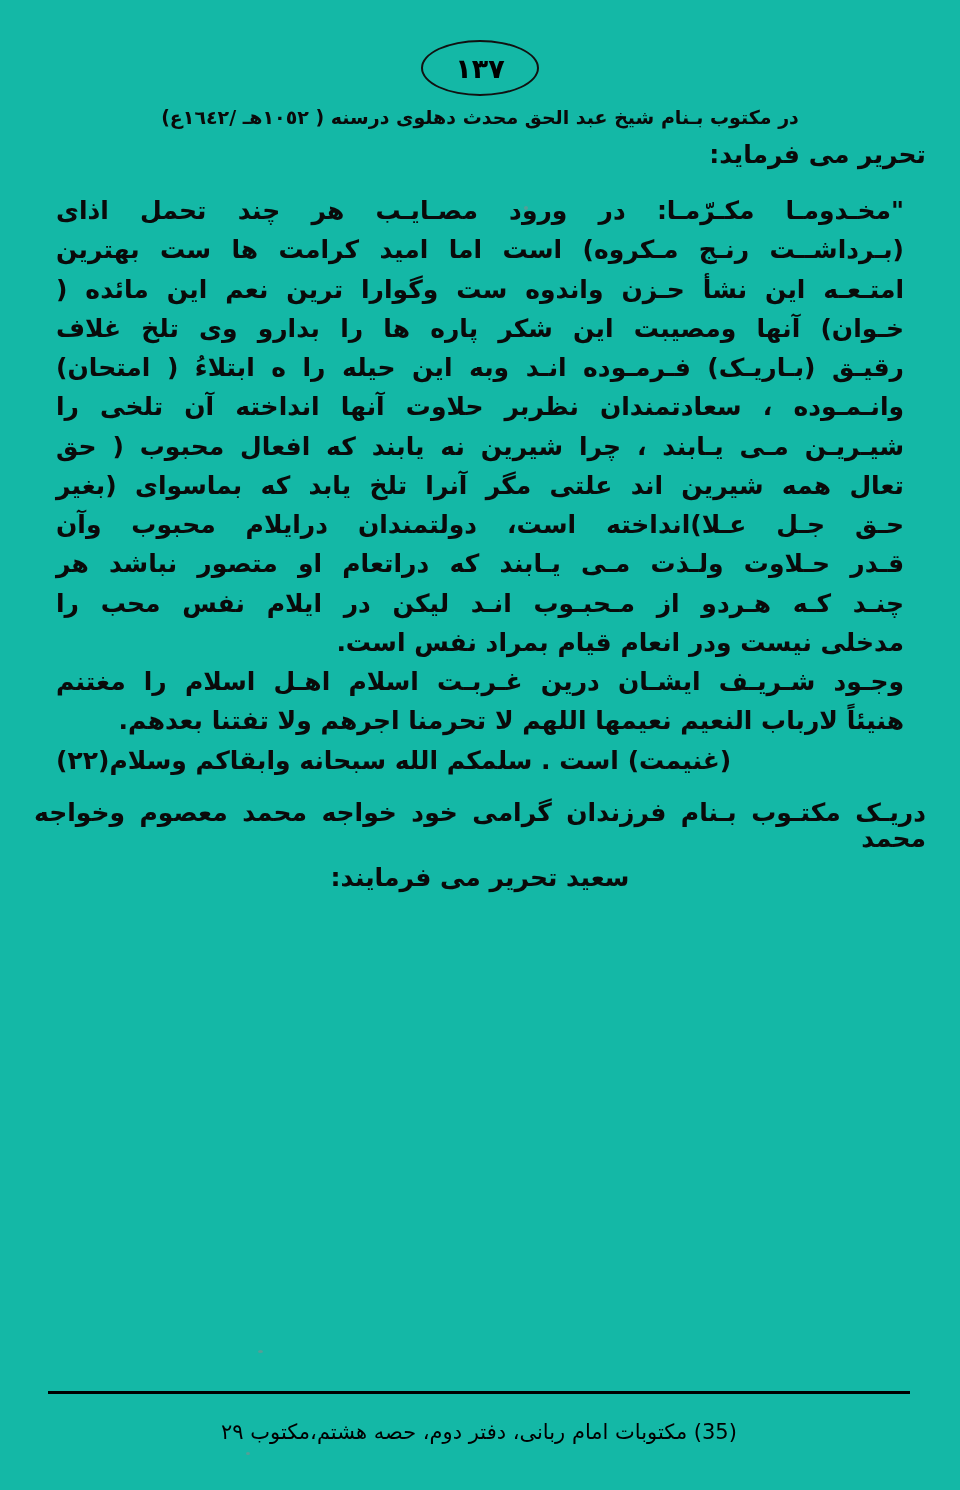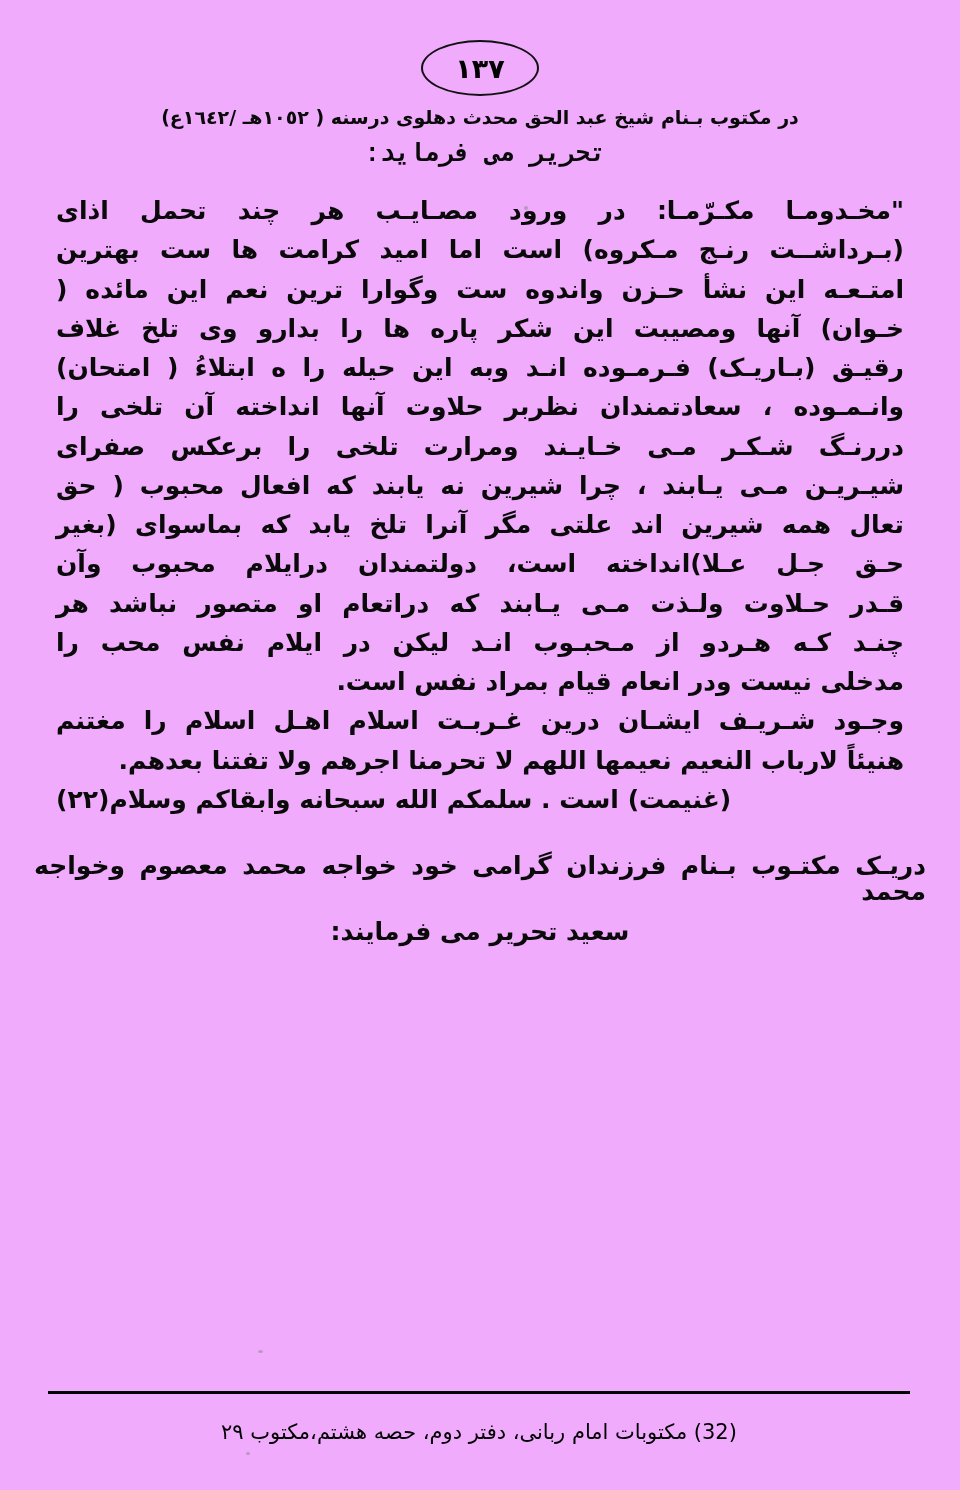--- a/index.html
+++ b/index.html
@@ -14,21 +14,21 @@
     font-family: "DejaVu Sans", sans-serif;
     color: #000000;
     overflow: hidden;
   }
   .page {
     position: relative;
     width: 960px;
     height: 1490px;
     box-sizing: border-box;
     padding: 0;
-    background: #f0abfc;
+    background: #14b8a6;
   }
 
   
   .page-number-wrap {
     position: absolute;
     top: 40px;
     left: 50%;
     transform: translateX(-50%);
     width: 118px;
     height: 56px;
@@ -75,25 +75,24 @@
     color: #0a0a0a;
   }
 
   .intro-1 {
     font-size: 19px;
     margin-bottom: 14px;
     text-align: center;
   }
   .intro-2 {
     font-size: 25px;
-    text-align: center;
+    text-align: right;
     direction: rtl;
     margin-bottom: 30px;
     padding-left: 10px;
-    font-family: Liberation Mono, monospace;
   }
 
   
   .quote-block {
     margin: 0 22px 0 22px;
   }
   .quote-block .line {
     font-size: 25px;
     margin-bottom: 13px;
     text-align: justify;
@@ -103,21 +102,21 @@
   .quote-block .line.nojust {
     text-align: center;
     text-align-last: right;
   }
   .quote-block .line.last-left {
     text-align: center;
     text-align-last: left;
   }
 
   .tail {
-    margin-top: 40px;
+    margin-top: 26px;
   }
   .tail .line {
     font-size: 25px;
     margin-bottom: 13px;
     text-align: justify;
     text-align-last: justify;
     white-space: normal;
   }
   .tail .line.center-ish {
     text-align: right;
@@ -168,39 +167,38 @@
     <p class="line intro-1">در مکتوب بـنام شیخ عبد الحق محدث دهلوی درسنه ( ١٠٥٢هـ /١٦٤٢ع)</p>
     <p class="line intro-2">تحریر می فرماید:</p>
 
     <div class="quote-block">
       <p class="line">"مخـدومـا مکـرّمـا: در ورود مصـایـب هر چند تحمل اذای</p>
       <p class="line">(بـرداشــت رنـج مـکروه) است اما امید کرامت ها ست بهترین</p>
       <p class="line">امتـعـه این نشأ حـزن واندوه ست وگوارا ترین نعم این مائده (</p>
       <p class="line">خـوان) آنها ومصیبت این شکر پاره ها را بدارو وی تلخ غلاف</p>
       <p class="line">رقیـق (بـاریـک) فـرمـوده انـد وبه این حیله را ه ابتلاءُ ( امتحان)</p>
       <p class="line">وانـمـوده ، سعادتمندان نظربر حلاوت آنها انداخته آن تلخی را</p>
-      <p class="line">دررنـگ شـکـر مـی خـایـند ومرارت تلخی را برعکس صفرای</p>
       <p class="line">شیـریـن مـی یـابند ، چرا شیرین نه یابند که افعال محبوب ( حق</p>
       <p class="line">تعال همه شیرین اند علتی مگر آنرا تلخ یابد که بماسوای (بغیر</p>
       <p class="line">حـق جـل عـلا)انداخته است، دولتمندان درایلام محبوب وآن</p>
       <p class="line">قـدر حـلاوت ولـذت مـی یـابند که دراتعام او متصور نباشد هر</p>
       <p class="line">چنـد کـه هـردو از مـحبـوب انـد لیکن در ایلام نفس محب را</p>
       <p class="line nojust">مدخلی نیست ودر انعام قیام بمراد نفس است.</p>
       <p class="line">وجـود شـریـف ایشـان درین غـربـت اسلام اهـل اسلام را مغتنم</p>
       <p class="line nojust">هنیئاً لارباب النعیم نعیمها اللهم لا تحرمنا اجرهم ولا تفتنا بعدهم.</p>
       <p class="line last-left">(غنیمت) است . سلمکم الله سبحانه وابقاکم وسلام(٢٢)</p>
     </div>
 
     <div class="tail">
       <p class="line">دریـک مکتـوب بـنام فرزندان گرامی خود خواجه محمد معصوم وخواجه محمد</p>
       <p class="line center-ish">سعید تحریر می فرمایند:</p>
     </div>
 
   </div>
 
   <div class="footnote-rule"></div>
-  <div class="footnote">(32) مکتوبات امام ربانی، دفتر دوم، حصه هشتم،مکتوب ٢٩</div>
+  <div class="footnote">(35) مکتوبات امام ربانی، دفتر دوم، حصه هشتم،مکتوب ٢٩</div>
 
   <div class="speck" style="top:206px; left:524px; width:4px; height:4px;"></div>
   <div class="speck" style="top:1350px; left:258px; width:5px; height:3px;"></div>
   <div class="speck" style="top:1452px; left:246px; width:4px; height:3px;"></div>
 
 </div>
 
 </body></html>

